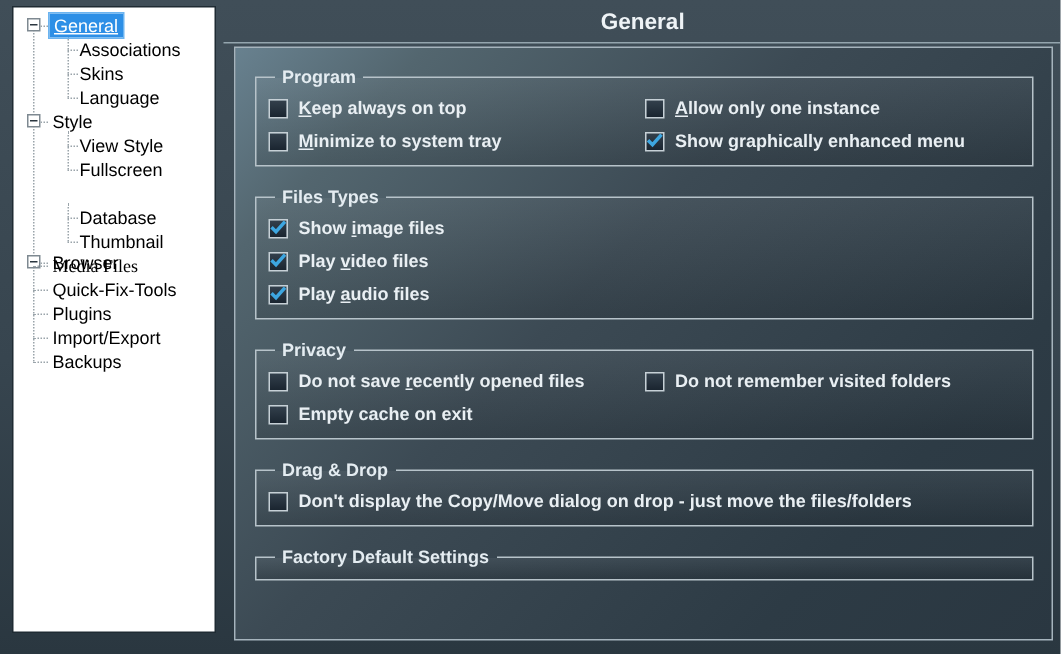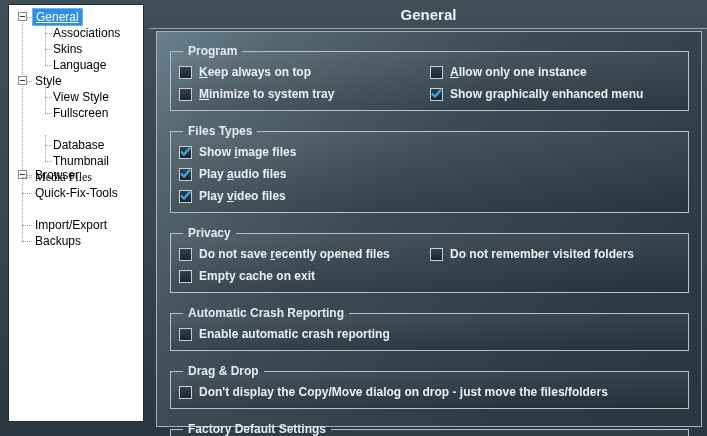--- a/index.html
+++ b/index.html
@@ -118,20 +118,24 @@
         <span class="tree-label">Thumbnail</span>
       </div>
       <div class="tree-row lvl0" style="top: 164px; font-family: Liberation Serif, serif;">
         <span class="tree-stub" style="left: 13px; width: 10px;"></span>
         <span class="tree-label">Media Files</span>
       </div>
       <div class="tree-row lvl0" style="top: 180px;">
         <span class="tree-stub" style="left: 13px; width: 10px;"></span>
         <span class="tree-label">Quick-Fix-Tools</span>
       </div>
+      <div class="tree-row lvl0" style="top: 196px;">
+        <span class="tree-stub" style="left: 13px; width: 10px;"></span>
+        <span class="tree-label">Plugins</span>
+      </div>
       <div class="tree-row lvl0" style="top: 212px;">
         <span class="tree-stub" style="left: 13px; width: 10px;"></span>
         <span class="tree-label">Import/Export</span>
       </div>
       <div class="tree-row lvl0" style="top: 228px; padding-left: 20px;">
         <span class="tree-stub" style="left: 13px; width: 10px;"></span>
         <span class="tree-label">Backups</span>
       </div>
     </div>
 </div>
@@ -181,30 +185,30 @@
                 </svg>
               </span>
               <span class="cb-text">Show <u>i</u>mage files</span>
             </label>
             <label class="cb-row">
               <span class="cb-box">
                 <svg width="11" height="10" viewBox="0 0 11 10">
                   <path d="M1 4.5 L4 7.5 L10 0.8" stroke="#3da6e0" stroke-width="2.3" fill="none"></path>
                 </svg>
               </span>
+              <span class="cb-text">Play <u>v</u>ideo files</span>
+            </label>
+            <label class="cb-row">
+              <span class="cb-box">
+                <svg width="11" height="10" viewBox="0 0 11 10">
+                  <path d="M1 4.5 L4 7.5 L10 0.8" stroke="#3da6e0" stroke-width="2.3" fill="none"></path>
+                </svg>
+              </span>
               <span class="cb-text">Play <u>a</u>udio files</span>
             </label>
-            <label class="cb-row">
-              <span class="cb-box">
-                <svg width="11" height="10" viewBox="0 0 11 10">
-                  <path d="M1 4.5 L4 7.5 L10 0.8" stroke="#3da6e0" stroke-width="2.3" fill="none"></path>
-                </svg>
-              </span>
-              <span class="cb-text">Play <u>v</u>ideo files</span>
-            </label>
           </div>
         </div>
       </fieldset>
       <fieldset class="group">
         <legend>Privacy</legend>
         <div class="cols">
           <div class="col">
             <label class="cb-row">
               <span class="cb-box"></span>
               <span class="cb-text">Do not save <u>r</u>ecently opened files</span>
@@ -213,32 +217,20 @@
               <span class="cb-box"></span>
               <span class="cb-text">Empty cache on exit</span>
             </label>
           </div>
           <div class="col">
             <label class="cb-row">
               <span class="cb-box"></span>
               <span class="cb-text">Do not remember visited folders</span>
             </label>
           </div>
-        </div>
-      </fieldset>
-      <fieldset class="group">
-        <legend>Automatic Crash Reporting</legend>
-        <div class="cols">
-          <div class="col">
-            <label class="cb-row">
-              <span class="cb-box"></span>
-              <span class="cb-text">Enable automatic crash reporting</span>
-            </label>
-          </div>
-          <div class="col"></div>
         </div>
       </fieldset>
       <fieldset class="group">
         <legend>Drag &amp; Drop</legend>
         <div class="cols">
           <div class="col">
             <label class="cb-row">
               <span class="cb-box"></span>
               <span class="cb-text">Don't display the Copy/Move dialog on drop - just move the files/folders</span>
             </label>

